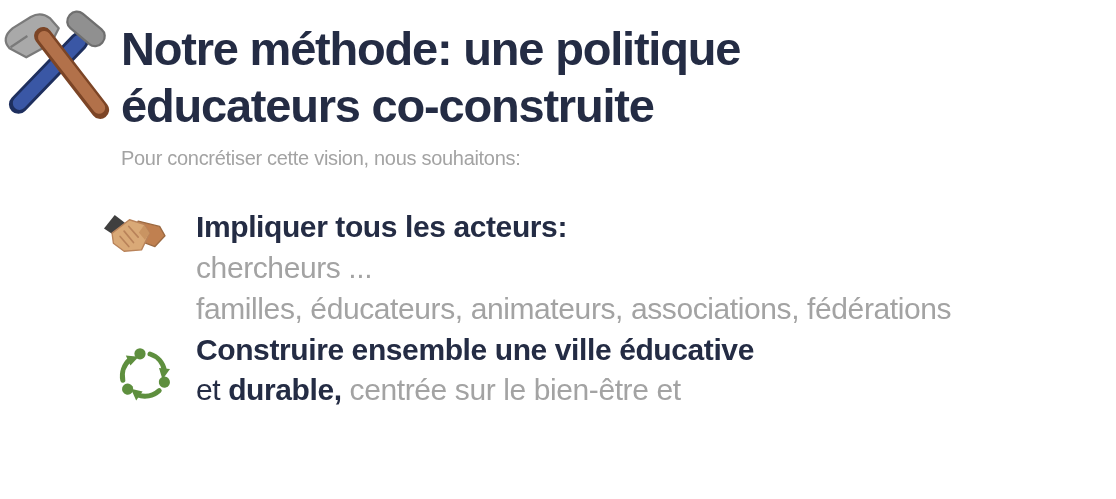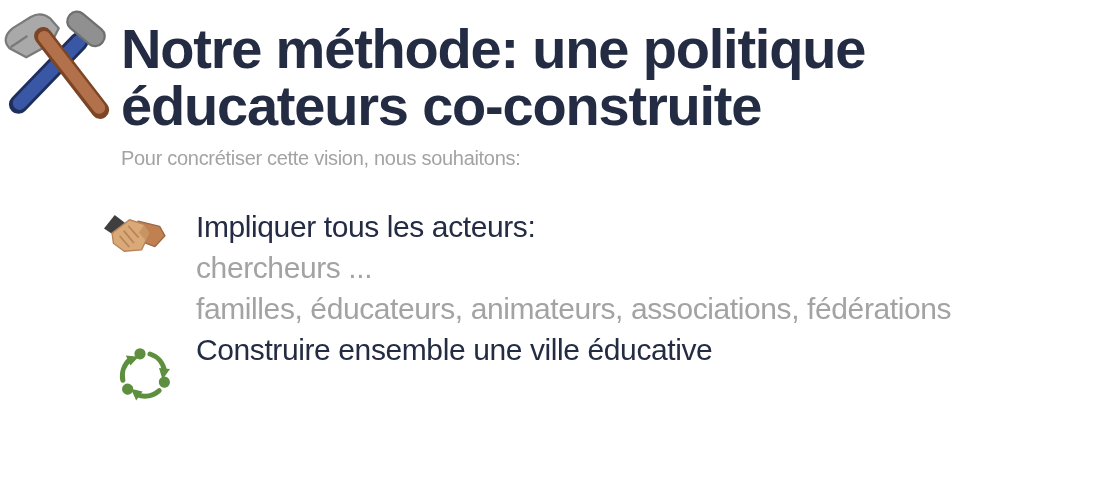--- a/index.html
+++ b/index.html
@@ -17,36 +17,36 @@
   .slide{position:absolute;inset:0;}
   .icon-box{position:absolute;}
   .hammer-box{left:0;top:8px;width:113px;height:112px;}
   .handshake-box{left:102px;top:210px;width:67px;height:53px;}
   .cycle-box{left:114px;top:345px;width:60px;height:60px;}
   .icon-box svg{width:100%;height:100%;display:block;}
 
   .title{
     position:absolute;left:121px;top:20px;
     color:var(--dark);
-    font-size:56px;font-weight:700;line-height:57px;
+    font-size:47px;font-weight:700;line-height:57px;
     letter-spacing:-1.2px;white-space:nowrap;
   }
   .subtitle{
     position:absolute;left:121px;top:139px;
     color:var(--muted);
     font-size:20px;line-height:38px;letter-spacing:-0.3px;white-space:nowrap;
   }
   .bullet-text{
     position:absolute;left:196px;
     font-size:30px;letter-spacing:-0.4px;white-space:nowrap;
     color:var(--muted);
   }
   .bullet1-text{top:206px;line-height:41px;}
   .bullet2-text{top:330px;line-height:40px;}
-  .bullet-heading{color:var(--dark);font-weight:400;}
+  .bullet-heading{color:var(--dark);font-weight:700;}
   .dark-regular{color:var(--dark);font-weight:400;}
   .dark-bold{color:var(--dark);font-weight:700;}
   .muted-text{color:var(--muted);font-weight:400;}
 </style>
 </head>
 <body>
 
 <div class="slide">
 
   <div class="icon-box hammer-box">
@@ -106,15 +106,18 @@
       <g transform="rotate(240 30 30)">
         <path d="M36,9 A21.5,21.5 0 0 1 50.5,26" fill="none" stroke="#5e8f3e" stroke-width="5" stroke-linecap="round"></path>
         <polygon points="45,23 56,24 48.5,34.5" fill="#5e8f3e"></polygon>
         <circle cx="26" cy="8.8" r="5.6" fill="#5e8f3e"></circle>
       </g>
     </svg>
   </div>
 
   <div class="bullet-text bullet2-text">
     <div class="bullet-heading">Construire ensemble une ville éducative</div>
+    <div>
+      <span class="dark-regular">et </span><span class="dark-bold">durable,</span><span class="muted-text"> centrée sur le bien-être et</span>
+    </div>
   </div>
 
 </div>
 
 </body></html>

